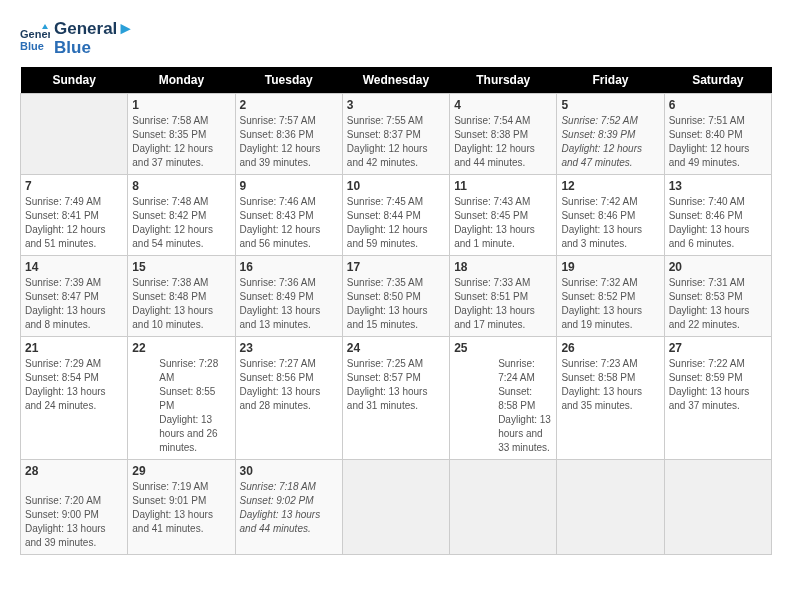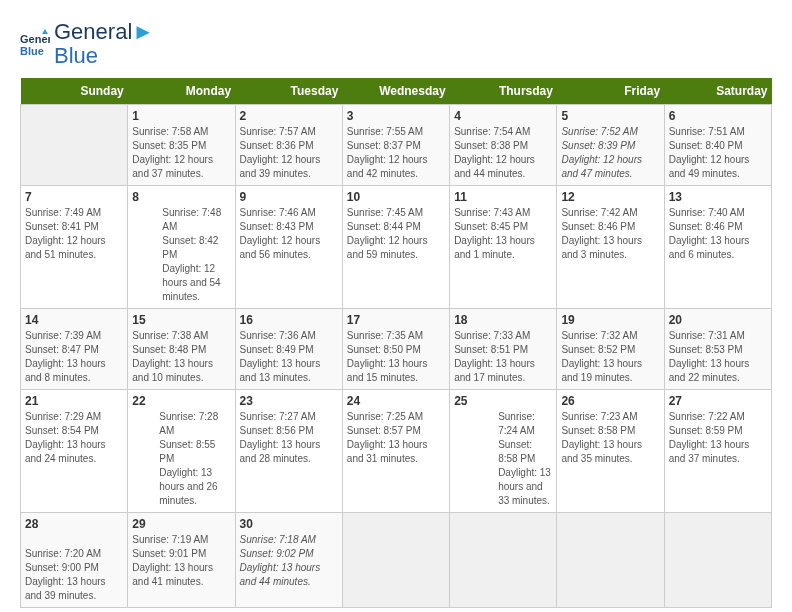--- a/index.html
+++ b/index.html
@@ -14,22 +14,22 @@
       display: flex;
       justify-content: space-between;
       align-items: flex-start;
       margin-bottom: 10px;
     }
     .logo {
       display: flex;
       align-items: center;
     }
     .logo-text {
-      font-size: 22px;
-      font-weight: normal;
+      font-size: 17px;
+      font-weight: bold;
       color: #1a3a5c;
       line-height: 1.1;
     }
     .logo-icon {
       width: 30px;
       height: 30px;
       margin-right: 4px;
     }
     .title-block {
       text-align: right;
@@ -42,24 +42,24 @@
     .subtitle {
       font-size: 14px;
       color: #444;
     }
     table {
       width: 100%;
       border-collapse: collapse;
       font-size: 10.5px;
     }
     thead tr th {
-      background-color: #4d7c0f;
+      background-color: #000000;
       color: #fff;
       padding: 6px 4px;
-      text-align: right;
+      text-align: center;
       font-size: 12px;
       font-weight: bold;
     }
     tbody tr td {
       border: 1px solid #ccc;
       padding: 4px 4px;
       vertical-align: top;
       color: #333;
       width: 14.28%;
     }
@@ -161,21 +161,21 @@
       </tr>
       <tr>
         <td>
           <span class="day-number">7</span>
           <div class="cell-content" style="white-space: pre-line;">Sunrise: 7:49 AM
 Sunset: 8:41 PM
 Daylight: 12 hours and 51 minutes.</div>
         </td>
         <td>
           <span class="day-number">8</span>
-          <div class="cell-content" style="white-space: pre-line; margin-left: 30px;">Sunrise: 7:48 AM
+          <div class="cell-content" style="white-space: pre-line;">Sunrise: 7:48 AM
 Sunset: 8:42 PM
 Daylight: 12 hours and 54 minutes.</div>
         </td>
         <td>
           <span class="day-number">9</span>
           <div class="cell-content" style="white-space: pre-line;">Sunrise: 7:46 AM
 Sunset: 8:43 PM
 Daylight: 12 hours and 56 minutes.</div>
         </td>
         <td>

